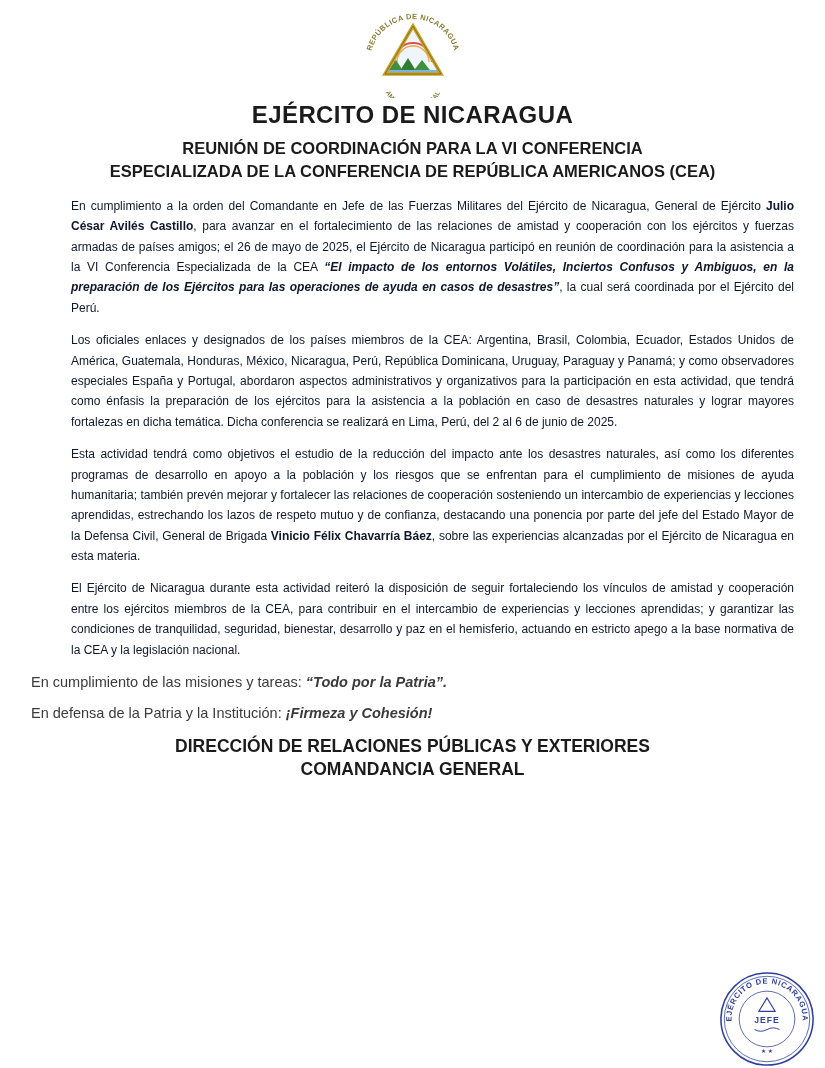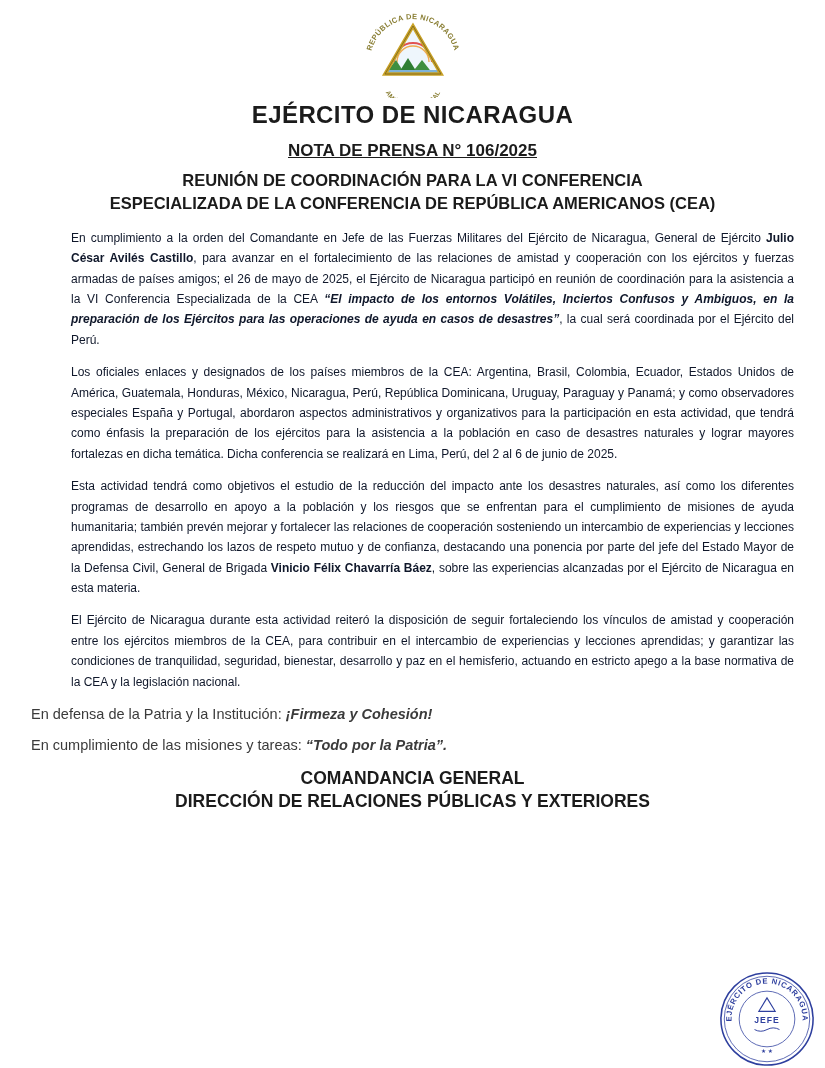--- a/index.html
+++ b/index.html
@@ -56,42 +56,39 @@
       <polygon points="66,20 38,68 94,68" fill="none" stroke-width="3.5" stroke="#c9a227"></polygon>
       <polygon points="66,20 38,68 94,68" fill="none" stroke="#6b5a1e" stroke-width="0.7"></polygon>
       <text font-size="6.5" font-weight="bold" letter-spacing="0.3" fill="#8a7f35">
         <textPath href="#arc-bot" startOffset="50%" text-anchor="middle">AMÉRICA CENTRAL</textPath>
       </text>
     </svg>
   </div>
 
   <div class="title">EJÉRCITO DE NICARAGUA</div>
 
-  <div class="press-note-row">
-    <span class="press-note">NOTA DE PRENSA N° 106/2025</span>
-  </div>
 
   <div class="headline">
     <span>REUNIÓN DE COORDINACIÓN PARA LA VI CONFERENCIA</span><br>
     <span>ESPECIALIZADA DE LA CONFERENCIA DE REPÚBLICA AMERICANOS (CEA)</span>
   </div>
 
   <div class="content">
     <p class="body-p"><span>En cumplimiento a la orden del Comandante en Jefe de las Fuerzas Militares del Ejército de Nicaragua, General de Ejército </span><span class="b">Julio César Avilés Castillo</span><span>, para avanzar en el fortalecimiento de las relaciones de amistad y cooperación con los ejércitos y fuerzas armadas de países amigos; el 26 de mayo de 2025, el Ejército de Nicaragua participó en reunión de coordinación para la asistencia a la VI Conferencia Especializada de la CEA </span><span class="b i">“El impacto de los entornos Volátiles, Inciertos Confusos y Ambiguos, en la preparación de los Ejércitos para las operaciones de ayuda en casos de desastres”</span><span>, la cual será coordinada por el Ejército del Perú.</span></p>
     <p class="body-p"><span>Los oficiales enlaces y designados de los países miembros de la CEA: Argentina, Brasil, Colombia, Ecuador, Estados Unidos de América, Guatemala, Honduras, México, Nicaragua, Perú, República Dominicana, Uruguay, Paraguay y Panamá; y como observadores especiales España y Portugal, abordaron aspectos administrativos y organizativos para la participación en esta actividad, que tendrá como énfasis la preparación de los ejércitos para la asistencia a la población en caso de desastres naturales y lograr mayores fortalezas en dicha temática. Dicha conferencia se realizará en Lima, Perú, del 2 al 6 de junio de 2025.</span></p>
     <p class="body-p"><span>Esta actividad tendrá como objetivos el estudio de la reducción del impacto ante los desastres naturales, así como los diferentes programas de desarrollo en apoyo a la población y los riesgos que se enfrentan para el cumplimiento de misiones de ayuda humanitaria; también prevén mejorar y fortalecer las relaciones de cooperación sosteniendo un intercambio de experiencias y lecciones aprendidas, estrechando los lazos de respeto mutuo y de confianza, destacando una ponencia por parte del jefe del Estado Mayor de la Defensa Civil, General de Brigada </span><span class="b">Vinicio Félix Chavarría Báez</span><span>, sobre las experiencias alcanzadas por el Ejército de Nicaragua en esta materia.</span></p>
     <p class="body-p"><span>El Ejército de Nicaragua durante esta actividad reiteró la disposición de seguir fortaleciendo los vínculos de amistad y cooperación entre los ejércitos miembros de la CEA, para contribuir en el intercambio de experiencias y lecciones aprendidas; y garantizar las condiciones de tranquilidad, seguridad, bienestar, desarrollo y paz en el hemisferio, actuando en estricto apego a la base normativa de la CEA y la legislación nacional.</span></p>
 
+    <p class="closing-p"><span>En cumplimiento de las misiones y tareas: </span><span class="b i">“Todo por la Patria”.</span></p>
     <p class="closing-p"><span>En defensa de la Patria y la Institución: </span><span class="b i">¡Firmeza y Cohesión!</span></p>
-    <p class="closing-p"><span>En cumplimiento de las misiones y tareas: </span><span class="b i">“Todo por la Patria”.</span></p>
   </div>
 
   <div class="footer">
+    <div>DIRECCIÓN DE RELACIONES PÚBLICAS Y EXTERIORES</div>
     <div>COMANDANCIA GENERAL</div>
-    <div>DIRECCIÓN DE RELACIONES PÚBLICAS Y EXTERIORES</div>
   </div>
 
   <div class="seal">
     <svg width="96" height="96" viewBox="0 0 100 100">
       <defs>
         <path id="seal-arc" d="M 50 50 m -37 0 a 37 37 0 1 1 74 0 a 37 37 0 1 1 -74 0" fill="none"></path>
       </defs>
       <circle cx="50" cy="50" r="48" fill="none" stroke-width="1.6" stroke="#2e3f9e"></circle>
       <circle cx="50" cy="50" r="44.5" fill="none" stroke-width="0.8" stroke="#2e3f9e"></circle>
       <circle cx="50" cy="50" r="29" fill="none" stroke-width="0.8" stroke="#2e3f9e"></circle>

